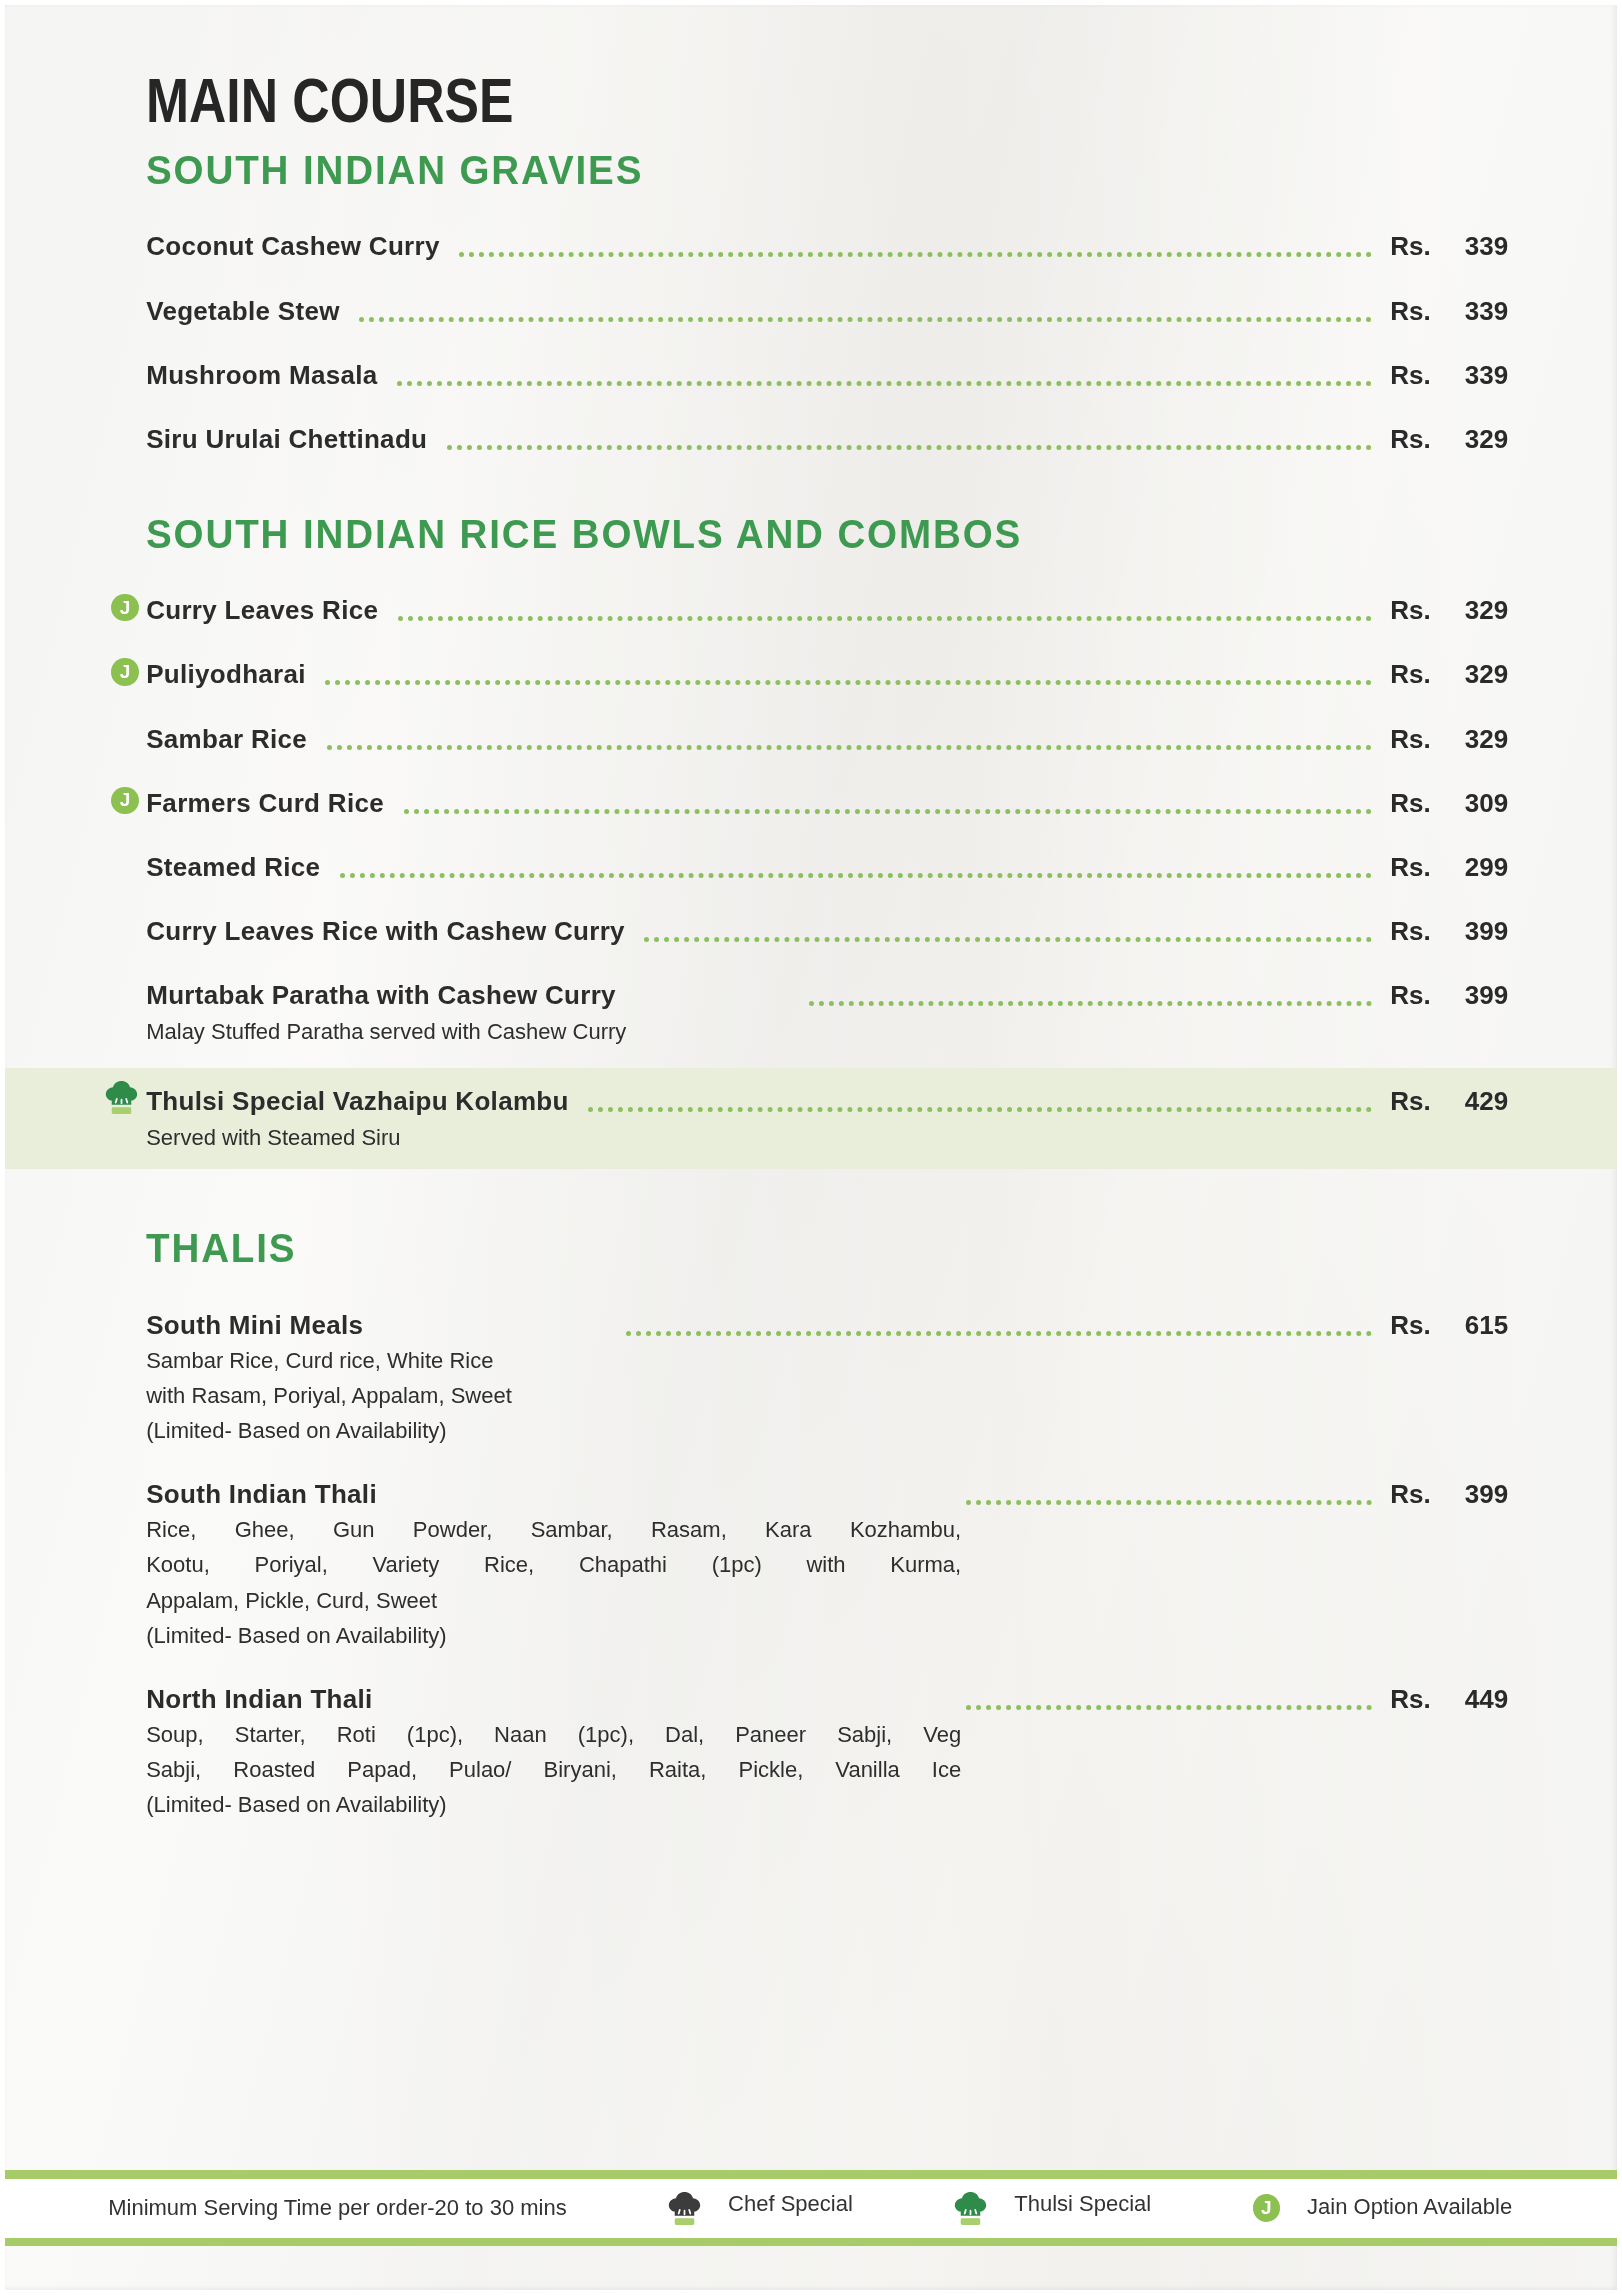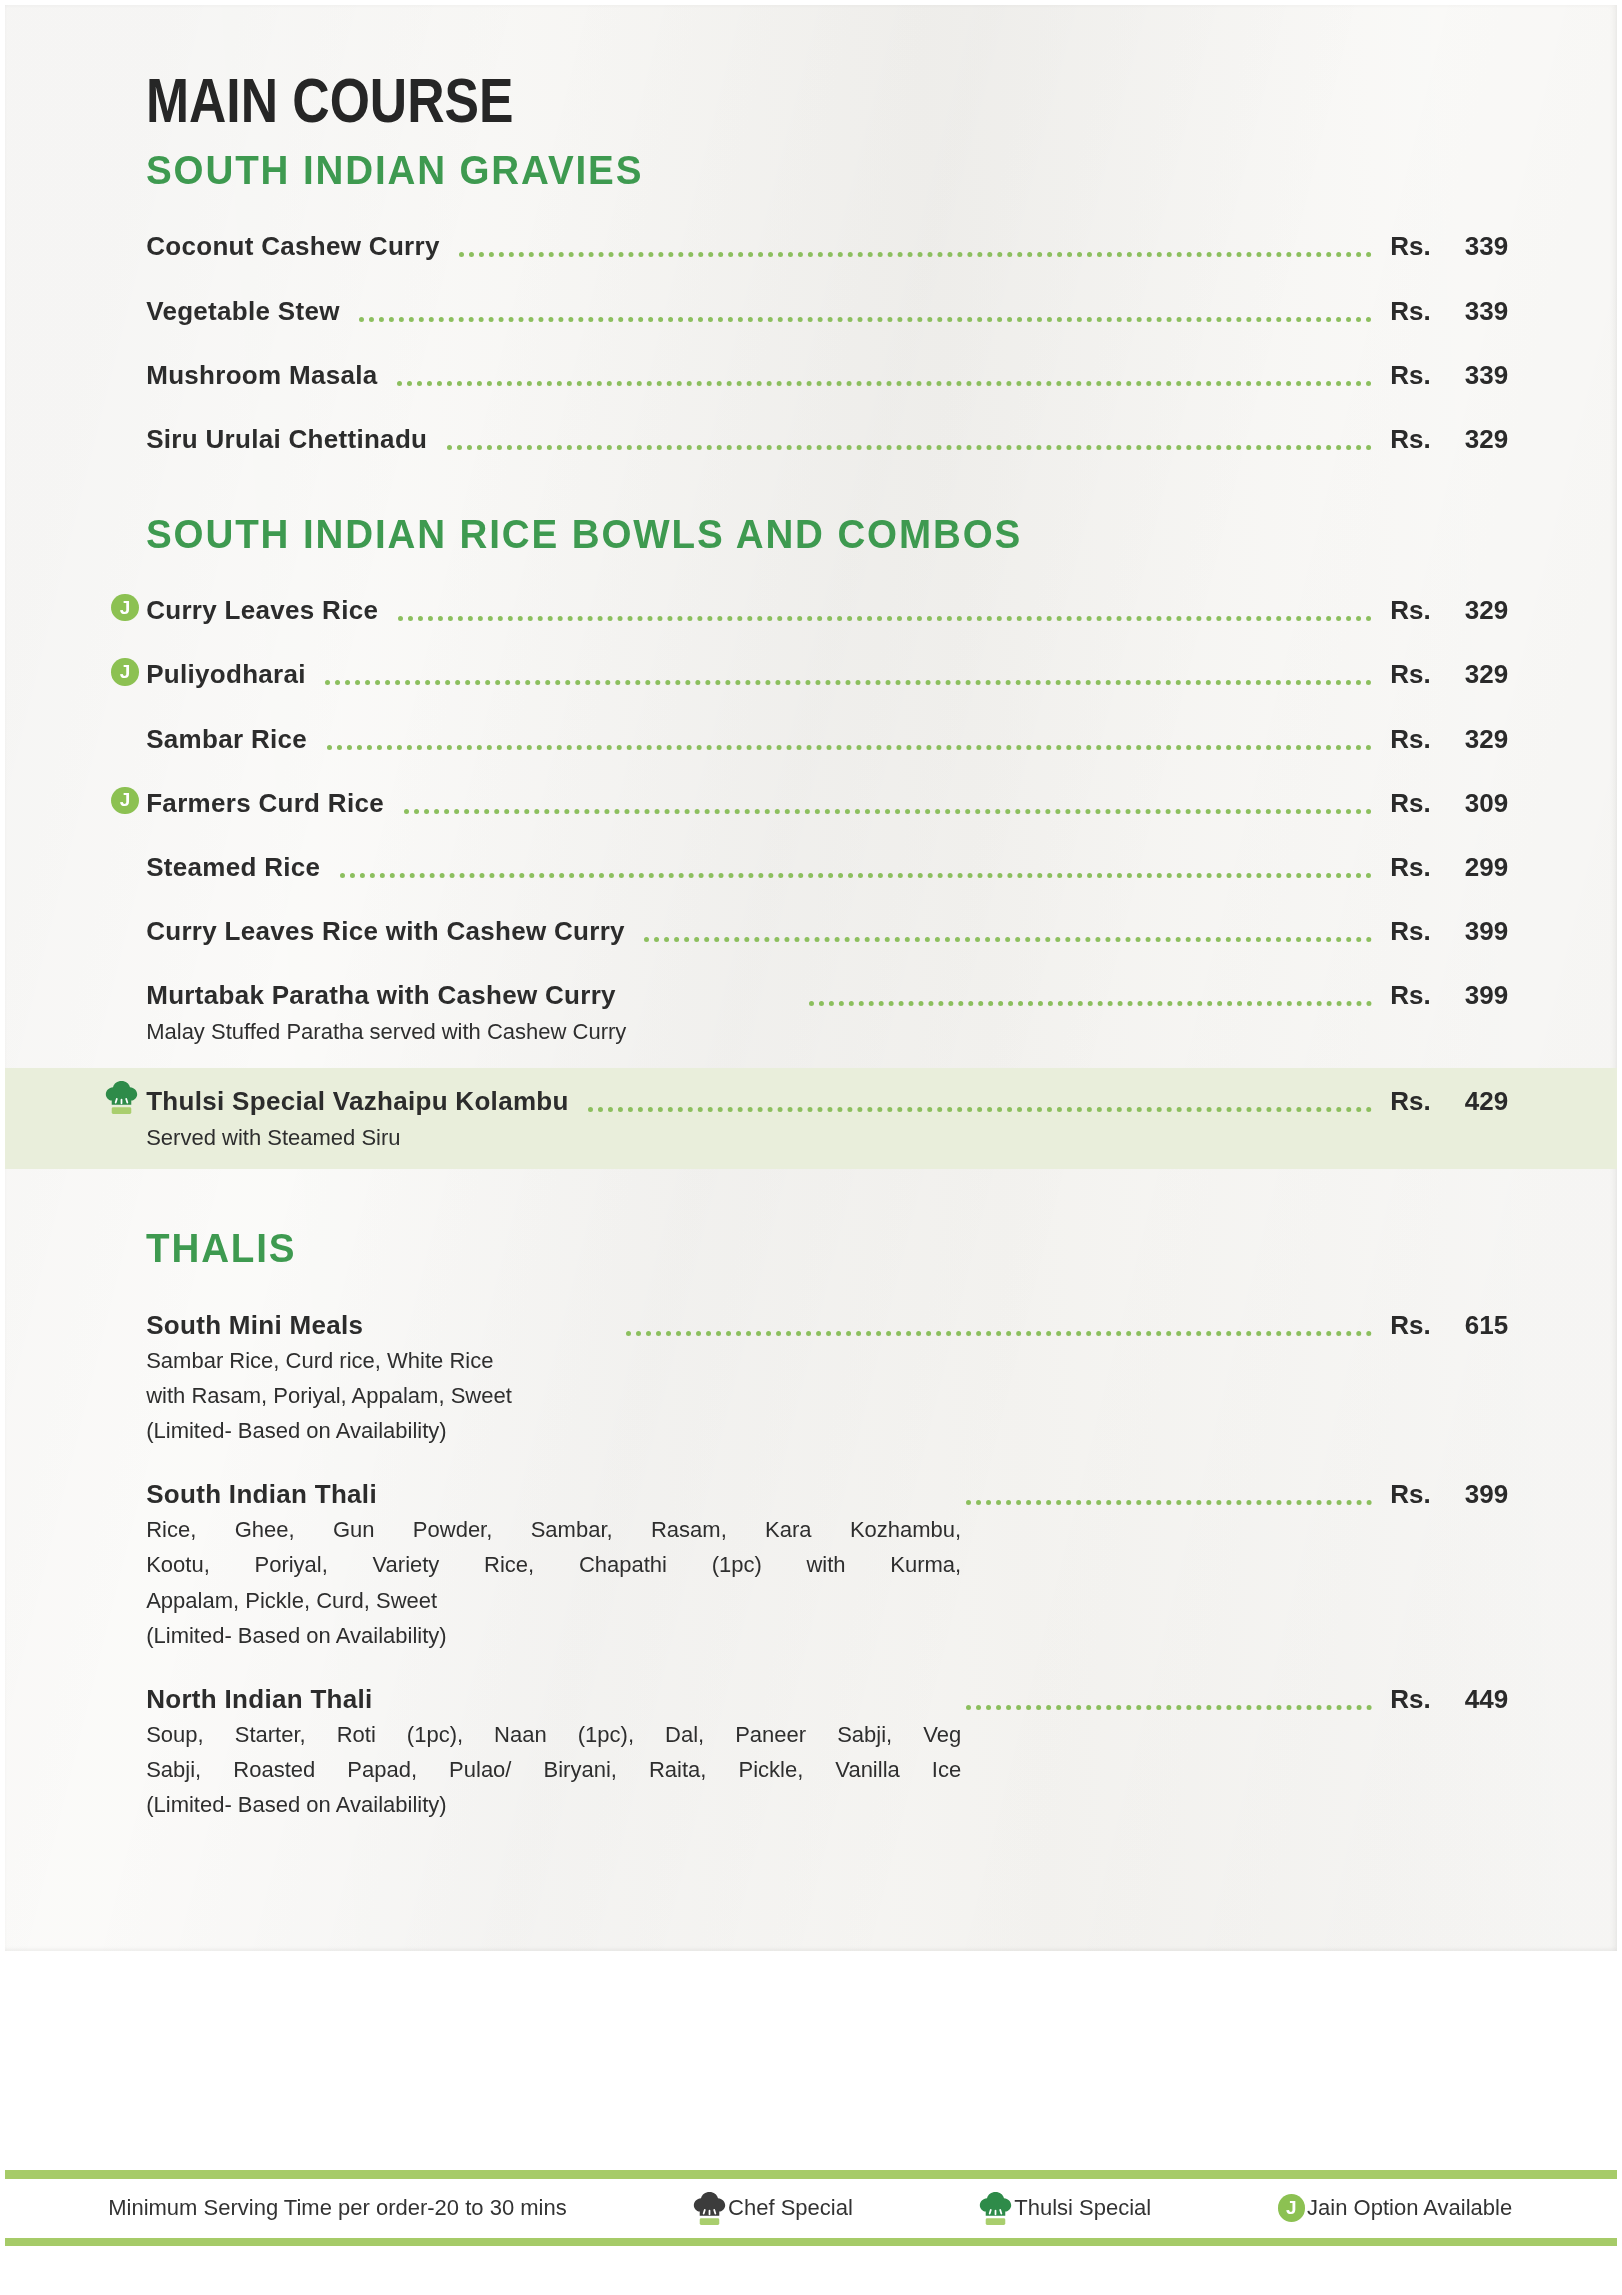--- a/index.html
+++ b/index.html
@@ -8,21 +8,21 @@
     width: 1622px;
     height: 2295px;
     background: #ffffff;
     font-family: "Liberation Sans", "DejaVu Sans", sans-serif;
     overflow: hidden;
   }
   .paper {
     position: relative;
     margin: 5.2px;
     width: 1612px;
-    height: 1946px;
+    height: 2285px;
     background-color: var(--paper, #f6f5f2);
     background-image:
       linear-gradient(104deg, rgba(0,0,0,0.018) 8%, rgba(0,0,0,0) 26%, rgba(0,0,0,0.022) 47%, rgba(0,0,0,0) 66%, rgba(0,0,0,0.015) 88%),
       linear-gradient(86deg, rgba(255,255,255,0.5) 20%, rgba(0,0,0,0.012) 60%, rgba(255,255,255,0.4) 90%);
     box-shadow: inset -3.3px 0 5.2px rgba(0,0,0,0.045), inset 0 -2.6px 3.9px rgba(0,0,0,0.03);
   }
   .content {
     padding: 63px 109px 0 141px;
   }
   h1.title {
@@ -139,22 +139,22 @@
     background: #ffffff;
     display: flex;
     align-items: center;
     justify-content: space-between;
     padding: 0 105px 0 103px;
     font-size: 22px;
     color: #333333;
   }
   .legend {
     display: flex;
-    align-items: center;
-    gap: 2px;
+    align-items: flex-start;
+    gap: 27px;
     white-space: nowrap;
   }
   .legend .licon { display: flex; align-items: center; }
   .legend .jcircle {
     width: 27.5px;
     height: 27.5px;
     border-radius: 50%;
     background: var(--badge-green, #8cc152);
     color: #fff;
     font-size: 19px;

